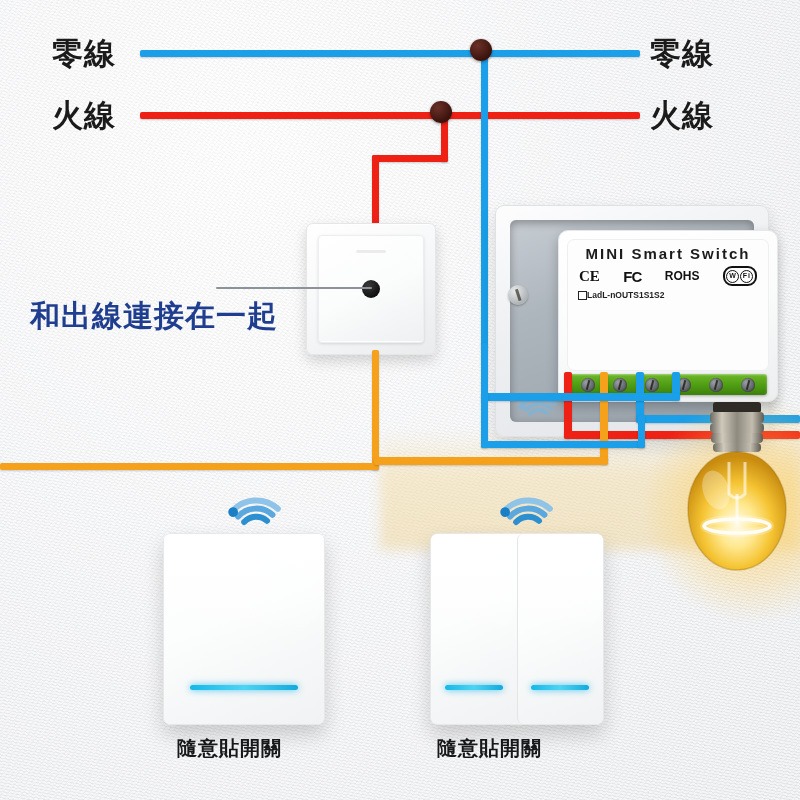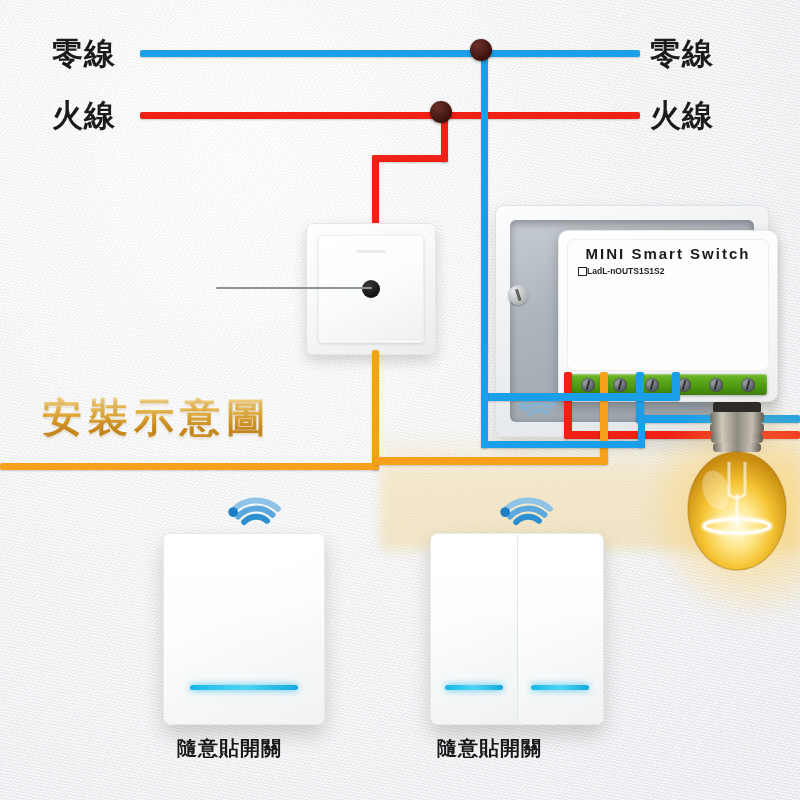--- a/index.html
+++ b/index.html
@@ -215,22 +215,22 @@
   <div class="wire v red sh" style="left:372px;top:155px;width:7px;height:70px;"></div>
 
   <div class="node" style="left:470px;top:39px;"></div>
   <div class="node" style="left:430px;top:101px;"></div>
 
   <div class="cap cap-black" style="left:52px;top:33px;">零線</div>
   <div class="cap cap-black" style="left:52px;top:95px;">火線</div>
   <div class="cap cap-black" style="left:650px;top:33px;">零線</div>
   <div class="cap cap-black" style="left:650px;top:95px;">火線</div>
 
-
-  <div class="cap cap-gold" style="left:42px;top:390px;">安裝示意圖</div>
+  <div class="cap cap-blue" style="left:30px;top:296px;">和出線連接在一起</div>
+
 
   <div class="wswitch" style="left:306px;top:223px;width:128px;height:130px;">
     <div class="rocker">
       <div class="slit"></div>
     </div>
     <div class="dot"></div>
   </div>
 
   <div class="wire h" style="left:216px;top:287px;width:156px;height:2px;background:#8d9297;"></div>
 
@@ -239,20 +239,29 @@
 
   <div class="backbox" style="left:495px;top:205px;width:272px;height:230px;">
     <div class="inner"></div>
   </div>
   <div class="mscrew" style="left:508px;top:285px;"></div>
   <div class="mscrew brass" style="left:741px;top:285px;"></div>
 
   <div class="module" style="left:546px;top:230px;width:218px;height:170px;margin-left:12px;">
     <div class="label">
       <div class="lbl-title">MINI  Smart  Switch</div>
+      <div class="badges">
+        <span class="bg-ce">CE</span>
+        <span class="bg-fc">FC</span>
+        <span class="bg-rohs">ROHS</span>
+        <span class="bg-wifi">
+          <i>W</i>
+            <i>Fi</i>
+        </span>
+      </div>
       <div class="terms">
         <span class="sq"></span>
         <span>Lad</span>
         <span>L-n</span>
         <span>OUT</span>
         <span>S1</span>
         <span>S1</span>
         <span>S2</span>
       </div>
     </div>

